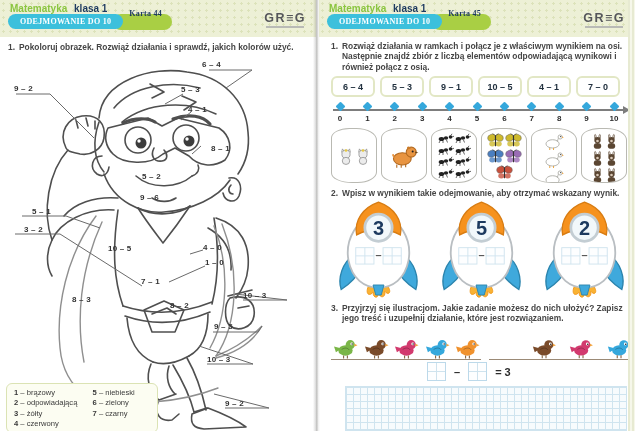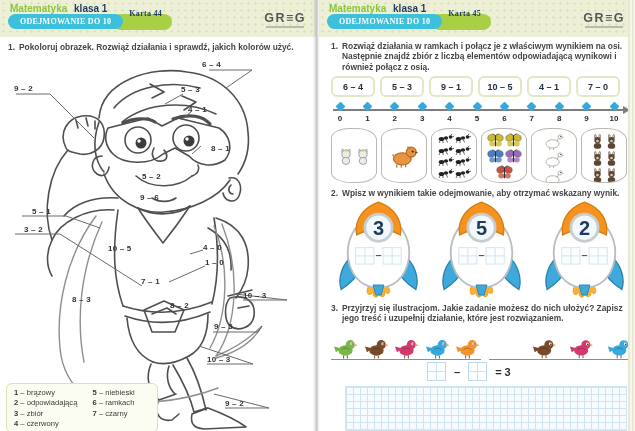--- a/index.html
+++ b/index.html
@@ -212,24 +212,24 @@
         <span class="clabel" style="left: 72px; top: 295px;">8 – 3</span>
         <span class="clabel" style="left: 170px; top: 301px;">8 – 2</span>
         <span class="clabel" style="left: 214px; top: 322px;">9 – 5</span>
         <span class="clabel" style="left: 207px; top: 355px;">10 – 3</span>
         <span class="clabel" style="left: 225px; top: 399px;">9 – 2</span>
       </div>
 
     <div class="legend" id="legend">
         <div><span class="lnum">1</span> – <span>brązowy</span></div>
         <div><span class="lnum">2</span> – <span>odpowiadającą</span></div>
-        <div><span class="lnum">3</span> – <span>zbiór</span></div>
+        <div><span class="lnum">3</span> – <span>żółty</span></div>
         <div><span class="lnum">4</span> – <span>czerwony</span></div>
         <div><span class="lnum">5</span> – <span>niebieski</span></div>
-        <div><span class="lnum">6</span> – <span>ramkach</span></div>
+        <div><span class="lnum">6</span> – <span>zielony</span></div>
         <div><span class="lnum">7</span> – <span>czarny</span></div>
       </div>
   </section>
 
   <section class="page right">
     <header class="band">
       <div class="meta">
         <span class="subject">Matematyka</span>
         <span class="grade">klasa 1</span>
       </div>

